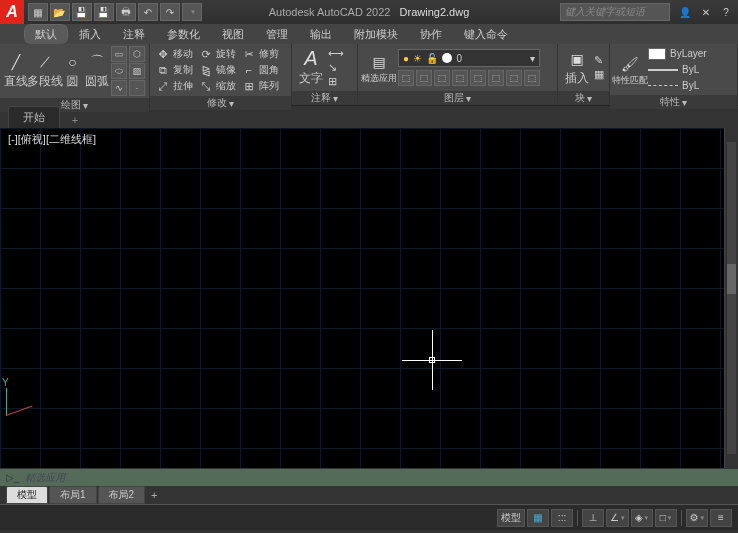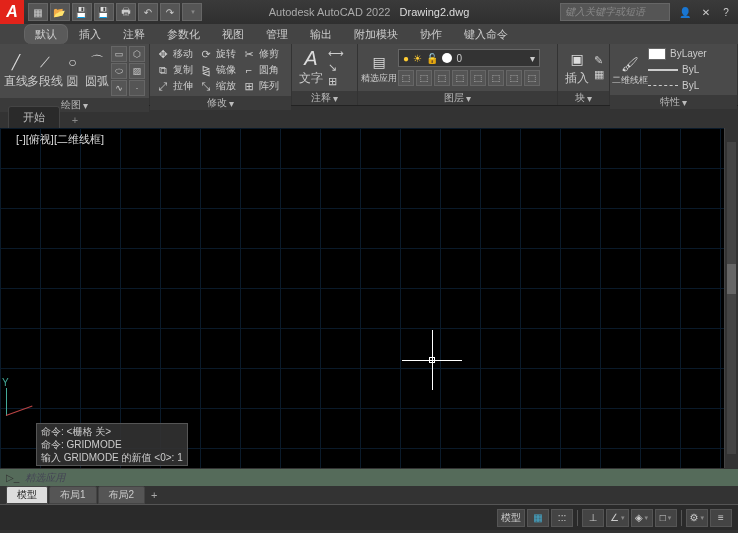--- a/index.html
+++ b/index.html
@@ -48,21 +48,21 @@
 .filetab .close { margin-left:6px; color:#888; font-size:10px;}
 .newtab { width:18px;height:16px;display:flex;align-items:center;justify-content:center;color:#888;cursor:pointer;margin-left:4px;}
 
 
 .canvas { position:relative; height: 358px; background:#000; overflow:hidden; }
 .grid { position:absolute; inset:0; background-image:
   linear-gradient(#0a1a2a 1px, transparent 1px),
   linear-gradient(90deg,#0a1a2a 1px, transparent 1px);
   background-size: 40px 40px;
 }
-.viewlabel { position:absolute; top:4px; left:16px; font-size:11px; color:#ddd; }
+.viewlabel { position:absolute; top:4px; left:8px; font-size:11px; color:#ddd; }
 .cursor { position:absolute; left:432px; top:232px; }
 .cursor::before { content:""; position:absolute; width:60px; height:1px; background:#fff; left:-30px; top:0; }
 .cursor::after { content:""; position:absolute; height:60px; width:1px; background:#fff; top:-30px; left:0; }
 .cursor .box { position:absolute; width:6px;height:6px;border:1px solid #fff; left:-3px; top:-3px; }
 .ucs { position:absolute; left:6px; bottom:70px; width:30px;height:30px; }
 .ucs::before { content:""; position:absolute; bottom:0;left:0;width:1px;height:28px;background:#4a9; }
 .ucs::after { content:""; position:absolute; bottom:0;left:0;height:1px;width:28px;background:#b44; transform:rotate(-20deg); transform-origin:left; }
 .ucs-y { position:absolute; left:2px; bottom:98px; color:#4a9; font-size:10px;}
 
 
@@ -286,21 +286,21 @@
     <div class="panel-title">
         <span>块</span>
         <span>▾</span>
       </div>
   </div>
 
   <div class="panel" style="flex:1">
     <div class="panel-body">
       <div class="big-btn" style="width:32px">
           <div class="ic">🖌</div>
-          <div class="lbl" style="font-size:9px;line-height:10px">二维线框</div>
+          <div class="lbl" style="font-size:9px;line-height:10px">特性匹配</div>
         </div>
       <div class="col" style="gap:1px">
         <div class="prop-row">
             <div class="swatch" style="background:#fff"></div>
             <span>ByLayer</span>
           </div>
         <div class="prop-row">
             <div class="linesw"></div>
             <span>ByL</span>
           </div>
@@ -323,25 +323,20 @@
 </div>
 
 <div class="canvas">
   <div class="grid"></div>
   <div class="viewlabel">[-][俯视][二维线框]</div>
   <div class="cursor">
       <div class="box"></div>
     </div>
   <div class="ucs"></div>
   <div class="ucs-y">Y</div>
-  <div class="cmdhist">
-    <div>命令: &lt;栅格 关&gt;</div>
-    <div>命令: GRIDMODE</div>
-    <div>输入 GRIDMODE 的新值 &lt;0&gt;: 1</div>
-  </div>
   <div class="cmdline-wrap">
     <span class="prompt">▷_</span>
     <span class="hint">精选应用</span>
   </div>
   <div class="scroll-r">
       <div class="track"></div>
       <div class="thumb"></div>
     </div>
 </div>
 

